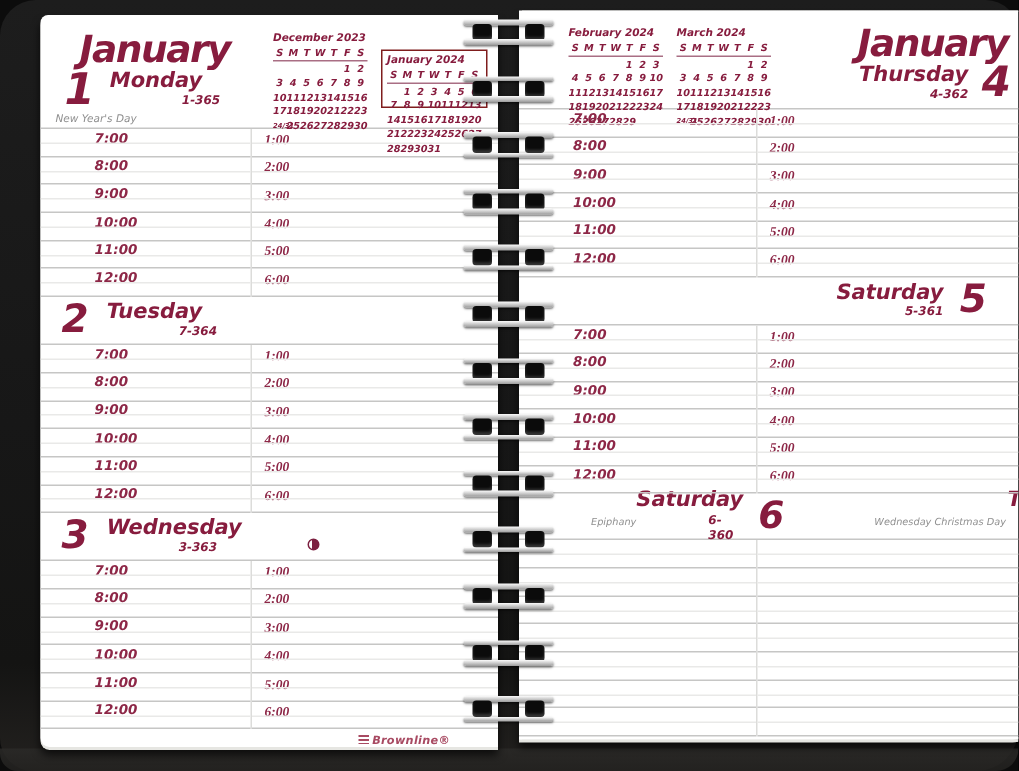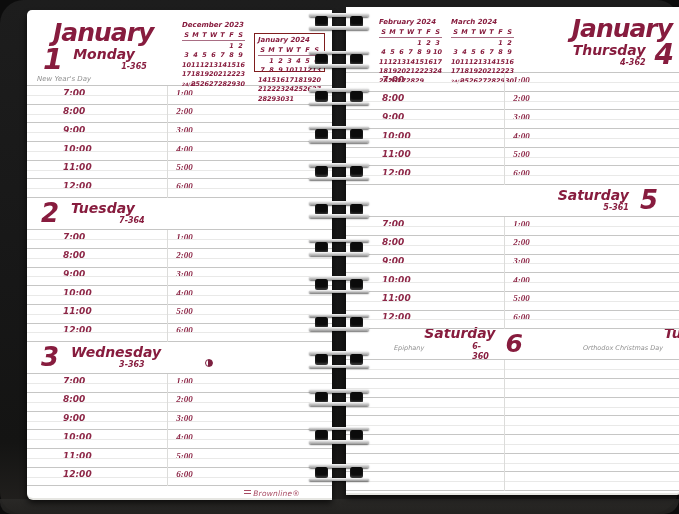--- a/index.html
+++ b/index.html
@@ -75,21 +75,21 @@
 
   .weekend-header{display:flex;height:30px;}
   .wh-half{flex:1;display:flex;align-items:center;justify-content:flex-end;padding-left:34px;}
   .holiday-sm{font-style:italic;font-size:6.5px;color:var(--holiday);
               margin-right:auto;margin-left:14px;align-self:flex-end;margin-bottom:7px;white-space:nowrap;}
   .wh-half .big-num{font-size:25px;margin:0 12px 0 2px;}
   .wh-half .day-col{align-items:flex-end;text-align:left;margin:0 8px 0 0;}
 
   
   .lp-footer{height:14px;display:flex;align-items:center;justify-content:flex-end;padding-right:32px;}
-  .brand{display:flex;align-items:center;font-style:italic;font-weight:normal;
+  .brand{display:flex;align-items:center;font-style:italic;font-weight:bold;
          font-size:7.5px;color:#a84a62;letter-spacing:.2px;}
   .logo-mark{display:inline-block;width:7px;height:6px;margin-right:2px;
          background:repeating-linear-gradient(180deg,#a84a62 0 1.4px,transparent 1.4px 2.8px);}
 
   
   .binding{position:absolute;left:309px;top:4px;width:60px;height:504px;z-index:5;}
   .loop{position:absolute;left:0;width:100%;height:15px;}
   .hole{position:absolute;top:2px;width:13px;height:11px;background:#0b0b0b;border-radius:2.5px;
         box-shadow:inset 0 -2px 2px rgba(255,255,255,.18);}
   .hole.l{left:6px;} .hole.r{right:6px;}
@@ -668,21 +668,21 @@
     <div class="weekend-header">
       <div class="wh-half">
         <span class="holiday-sm">Epiphany</span>
         <span class="day-col">
           <span class="weekday">Saturday</span>
           <span class="ordinal">6-360</span>
         </span>
         <span class="big-num">6</span>
       </div>
       <div class="wh-half">
-        <span class="holiday-sm">Orthodox Christmas Day</span>
+        <span class="holiday-sm">Wednesday Christmas Day</span>
         <span class="day-col">
           <span class="weekday">Tuesday</span>
           <span class="ordinal">7-252</span>
         </span>
 
       </div>
     </div>
     <div class="timegrid">
         <div class="tg-col">
           <div class="slot">

